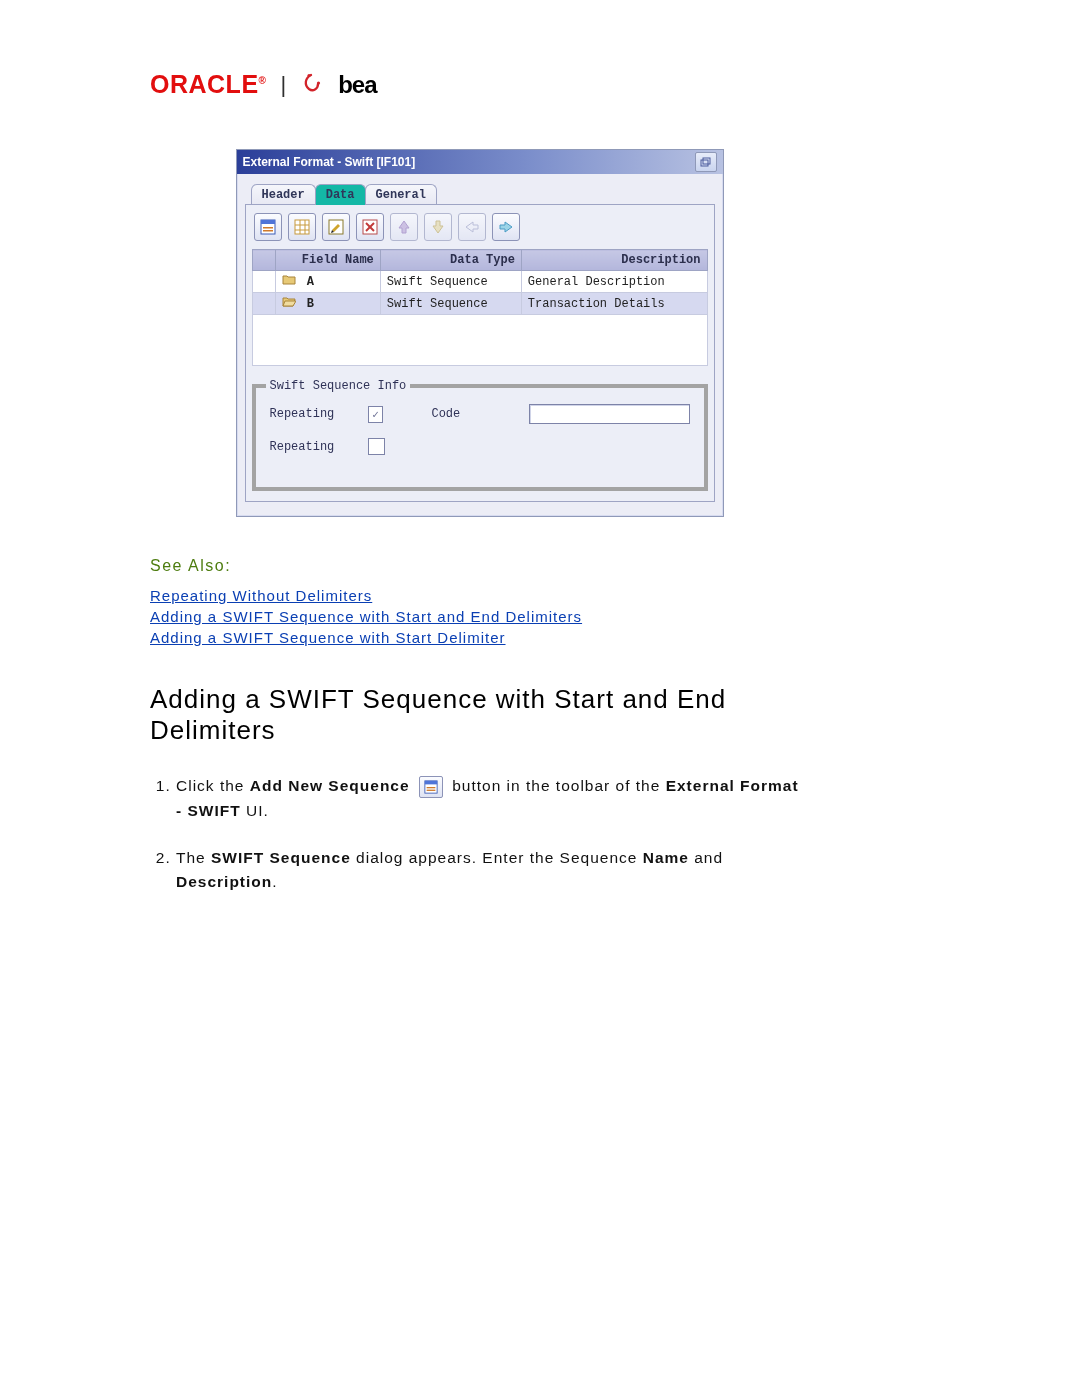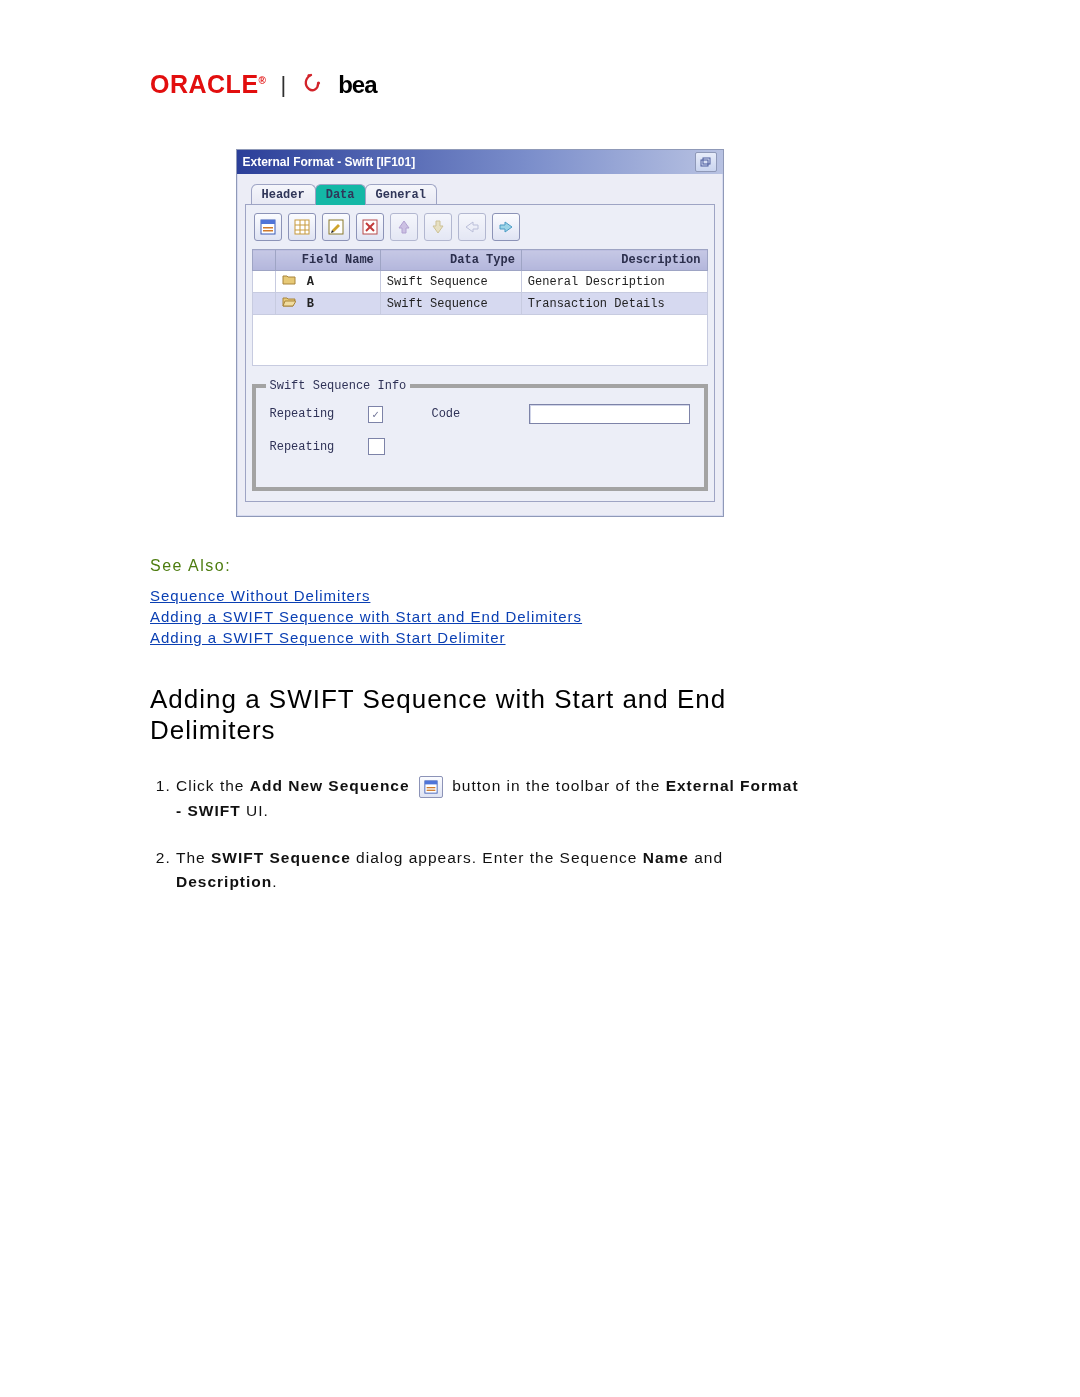--- a/index.html
+++ b/index.html
@@ -356,21 +356,21 @@
             <label>Repeating</label>
             <span class="chk"></span>
           </div>
         </div>
       </div>
     </div>
   </div>
 
   <p class="see-also">See Also:</p>
   <div class="links">
-    <a href="#">Sequence Without Delimiters</a>
+    <a href="#">Repeating Without Delimiters</a>
     <a href="#">Adding a SWIFT Sequence with Start and End Delimiters</a>
     <a href="#">Adding a SWIFT Sequence with Start Delimiter</a>
   </div>
 
   <h2 class="section-title">Adding a SWIFT Sequence with Start and End Delimiters</h2>
 
   <ol class="steps">
     <li>
       <span>Click the </span><span class="bold">Add New Sequence</span>
       <span class="inline-icon">

